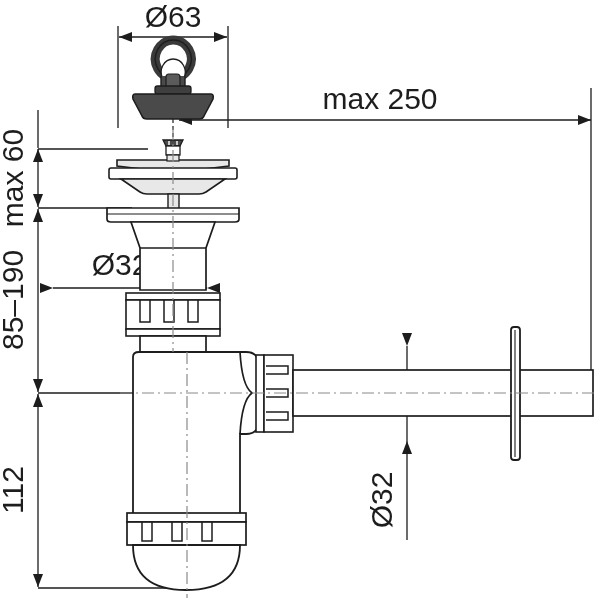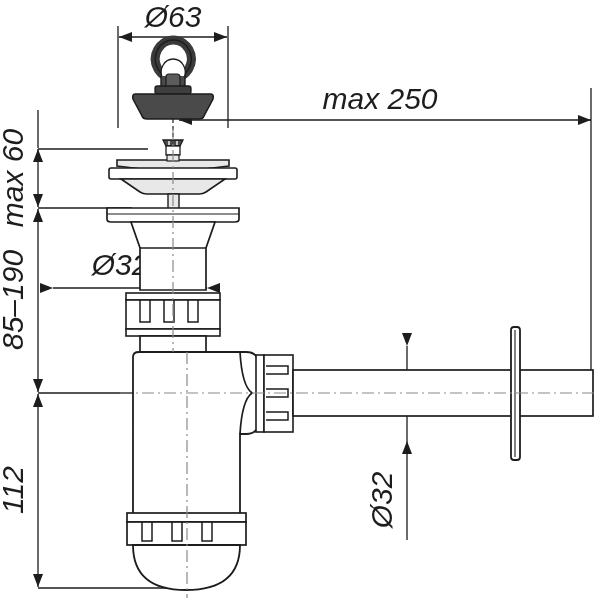--- a/index.html
+++ b/index.html
@@ -7,21 +7,20 @@
   body{
     font-family:"Liberation Sans", sans-serif;
     -webkit-font-smoothing:antialiased;
   }
   #sheet{
     position:relative;
     width:600px;
     height:600px;
     background:#f9a8d4;
     overflow:hidden;
-    font-style:italic;
   }
   #sheet svg{display:block;}
   .dim-text{
     font-family:"Liberation Sans", sans-serif;
     font-size:30px;
     fill:#1d1d1d;
     letter-spacing:0px;
   }
 </style>
 </head>

